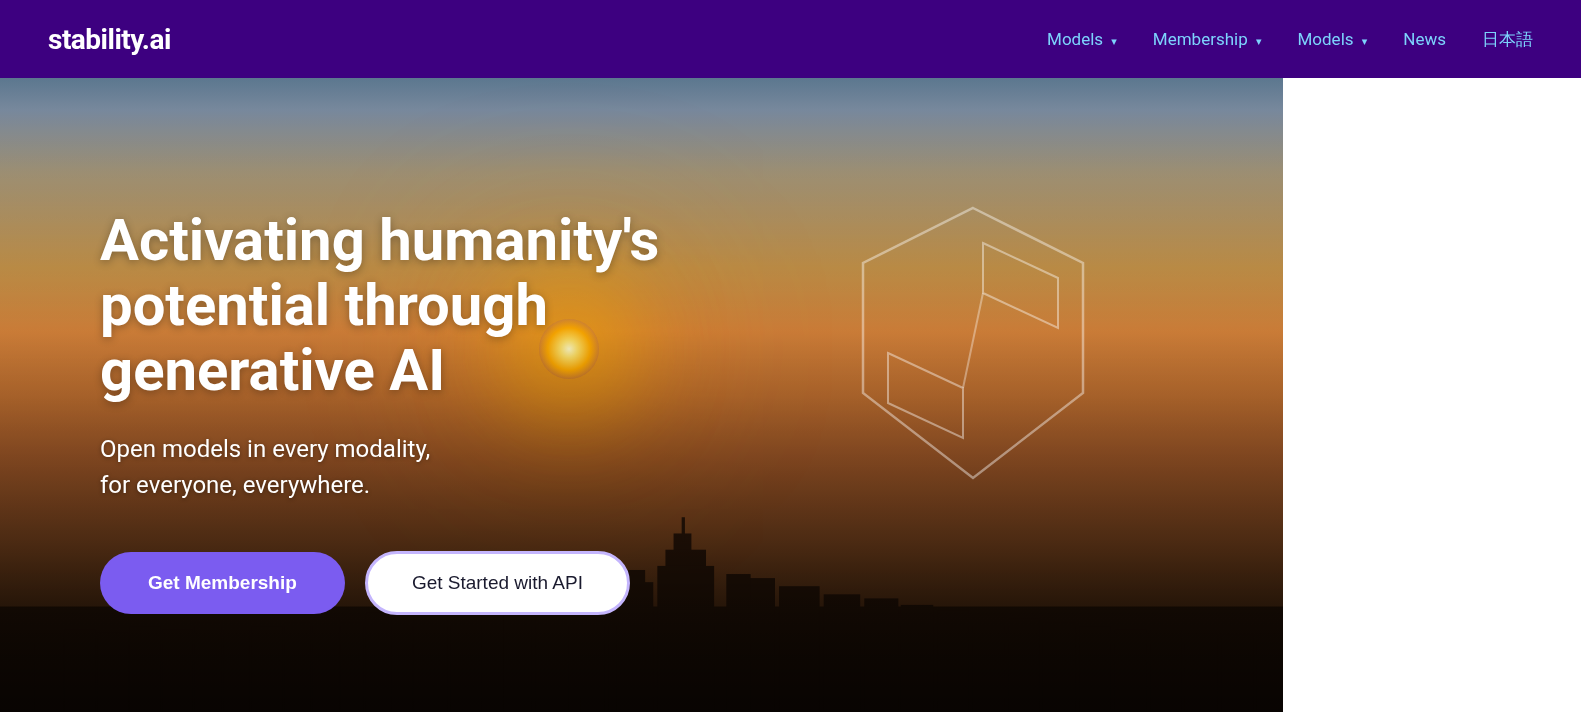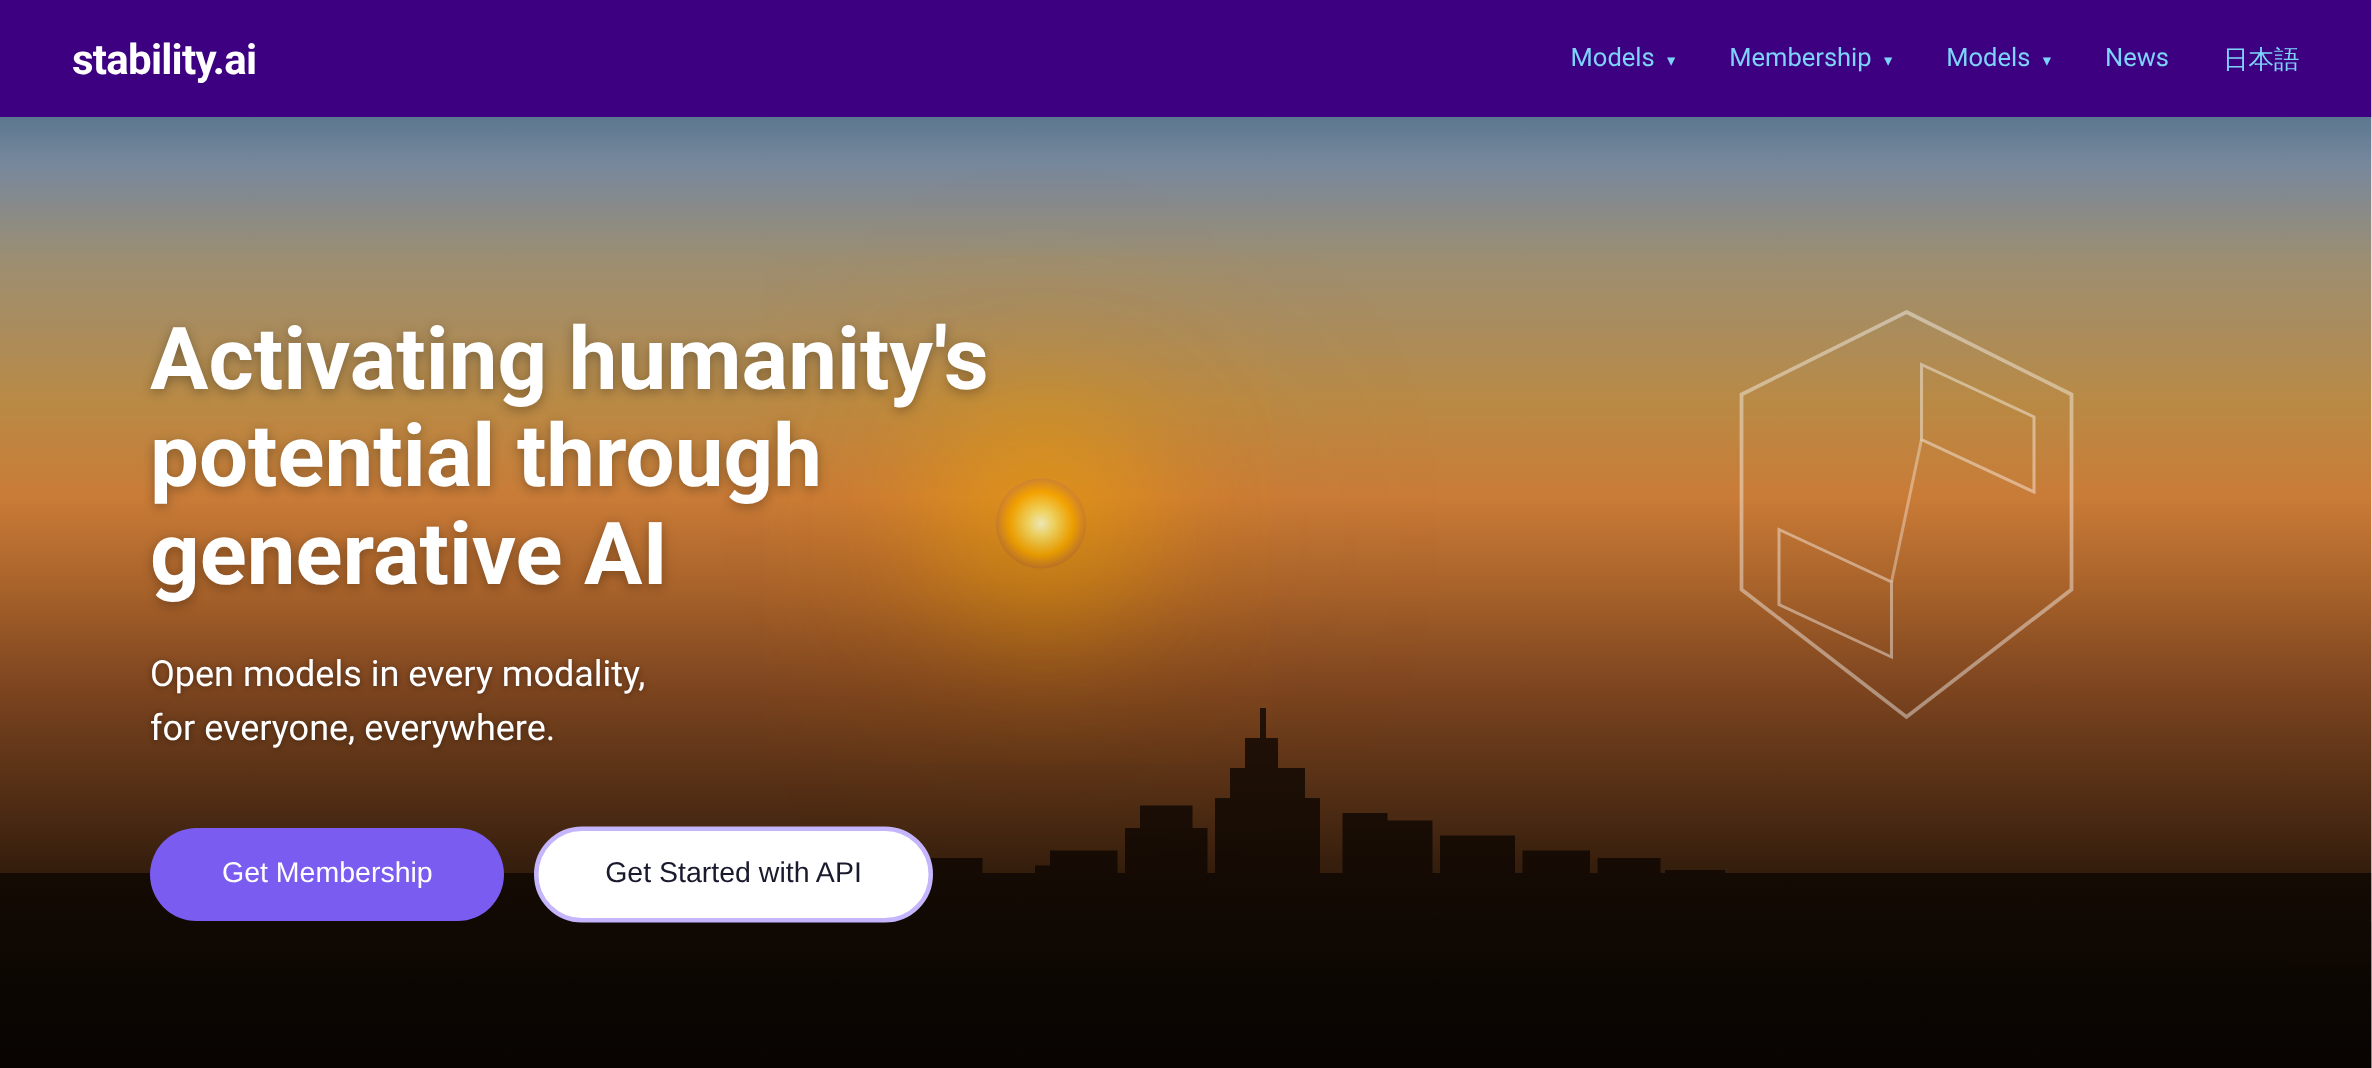--- a/index.html
+++ b/index.html
@@ -56,21 +56,21 @@
       padding: 10px 24px;
       background: transparent;
       font-size: 17px;
       font-weight: 500;
       cursor: pointer;
     }
 
     
     .hero {
       position: relative;
-      width: 1581px;
+      width: 1283px;
       height: 634px;
       overflow: hidden;
     }
 
     
     .hero-bg {
       position: absolute;
       inset: 0;
       background: linear-gradient(
         180deg,
@@ -173,21 +173,21 @@
       align-items: center;
     }
 
     .btn-membership {
       background: #7b5cf0;
       color: white;
       border: none;
       border-radius: 50px;
       padding: 20px 48px;
       font-size: 19px;
-      font-weight: 400;
+      font-weight: 700;
       cursor: pointer;
       white-space: nowrap;
     }
 
     .btn-api {
       background: white;
       color: #1a1a2e;
       border: 3px solid #c4b5fd;
       border-radius: 50px;
       padding: 18px 44px;

